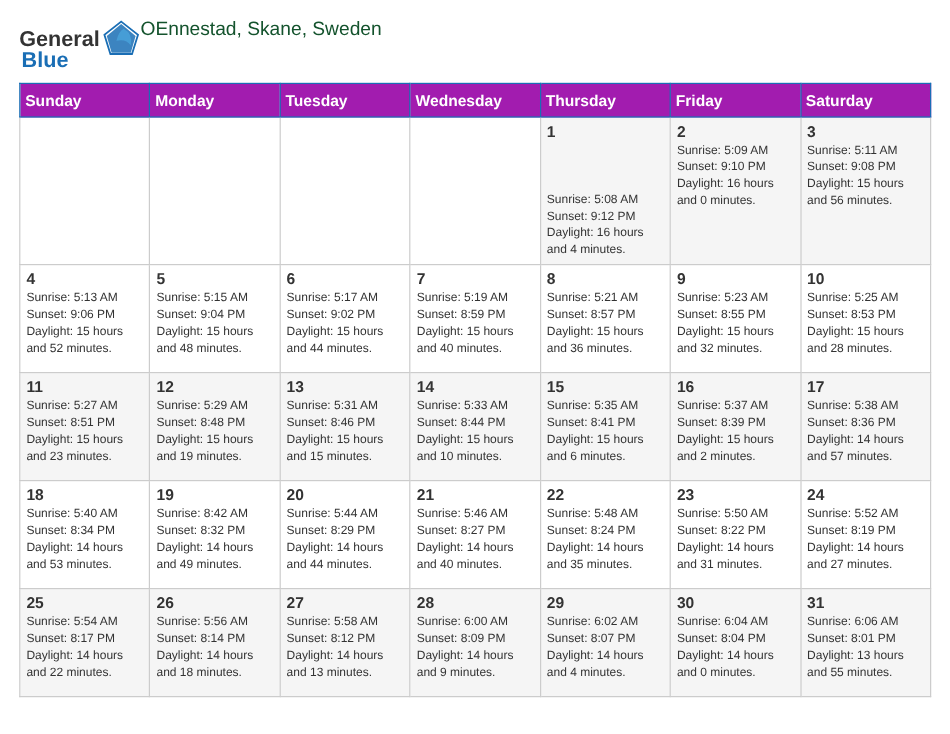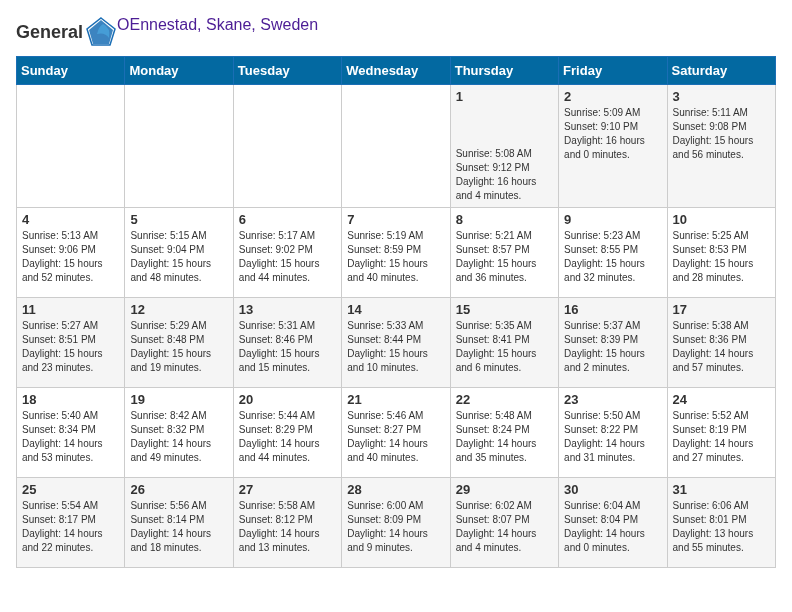--- a/index.html
+++ b/index.html
@@ -38,29 +38,29 @@
     .title-block {
       text-align: right;
     }
     .month-year {
       font-size: 36px;
       font-weight: bold;
       color: #333;
     }
     .location {
       font-size: 16px;
-      color: #4c1d95;
+      color: #14532d;
     }
     table {
       width: 100%;
       border-collapse: collapse;
       table-layout: fixed;
     }
     thead th {
-      background-color: #0369a1;
+      background-color: #a21caf;
       color: #fff;
       font-size: 13px;
       font-weight: bold;
       padding: 6px 4px;
       text-align: left;
       border: 1px solid #1a6eb5;
     }
     td {
       border: 1px solid #ccc;
       vertical-align: top;
@@ -98,20 +98,21 @@
   <div class="logo">
     <div>
       <div style="display:flex;align-items:center;">
         <span class="logo-text-general">General</span>
         <svg class="logo-icon" viewBox="0 0 32 32" xmlns="http://www.w3.org/2000/svg">
           <polygon points="16,4 28,14 24,28 8,28 4,14" fill="#1a6eb5" opacity="0.85"></polygon>
           <polygon points="16,2 30,13 25,29 7,29 2,13" fill="none" stroke="#1a6eb5" stroke-width="1.5"></polygon>
           <path d="M18 8 Q26 12 24 22 Q20 16 12 18 Q14 10 18 8Z" fill="#4aa8e0" opacity="0.7"></path>
         </svg>
       </div>
+      <span class="logo-text-blue" style="display:block;margin-top:-8px;margin-left:2px;">Blue</span>
     </div>
   </div>
   <div class="title-block">
     <div class="location">OEnnestad, Skane, Sweden</div>
   </div>
 </div>
 
 <table>
   <thead>
     <tr>

